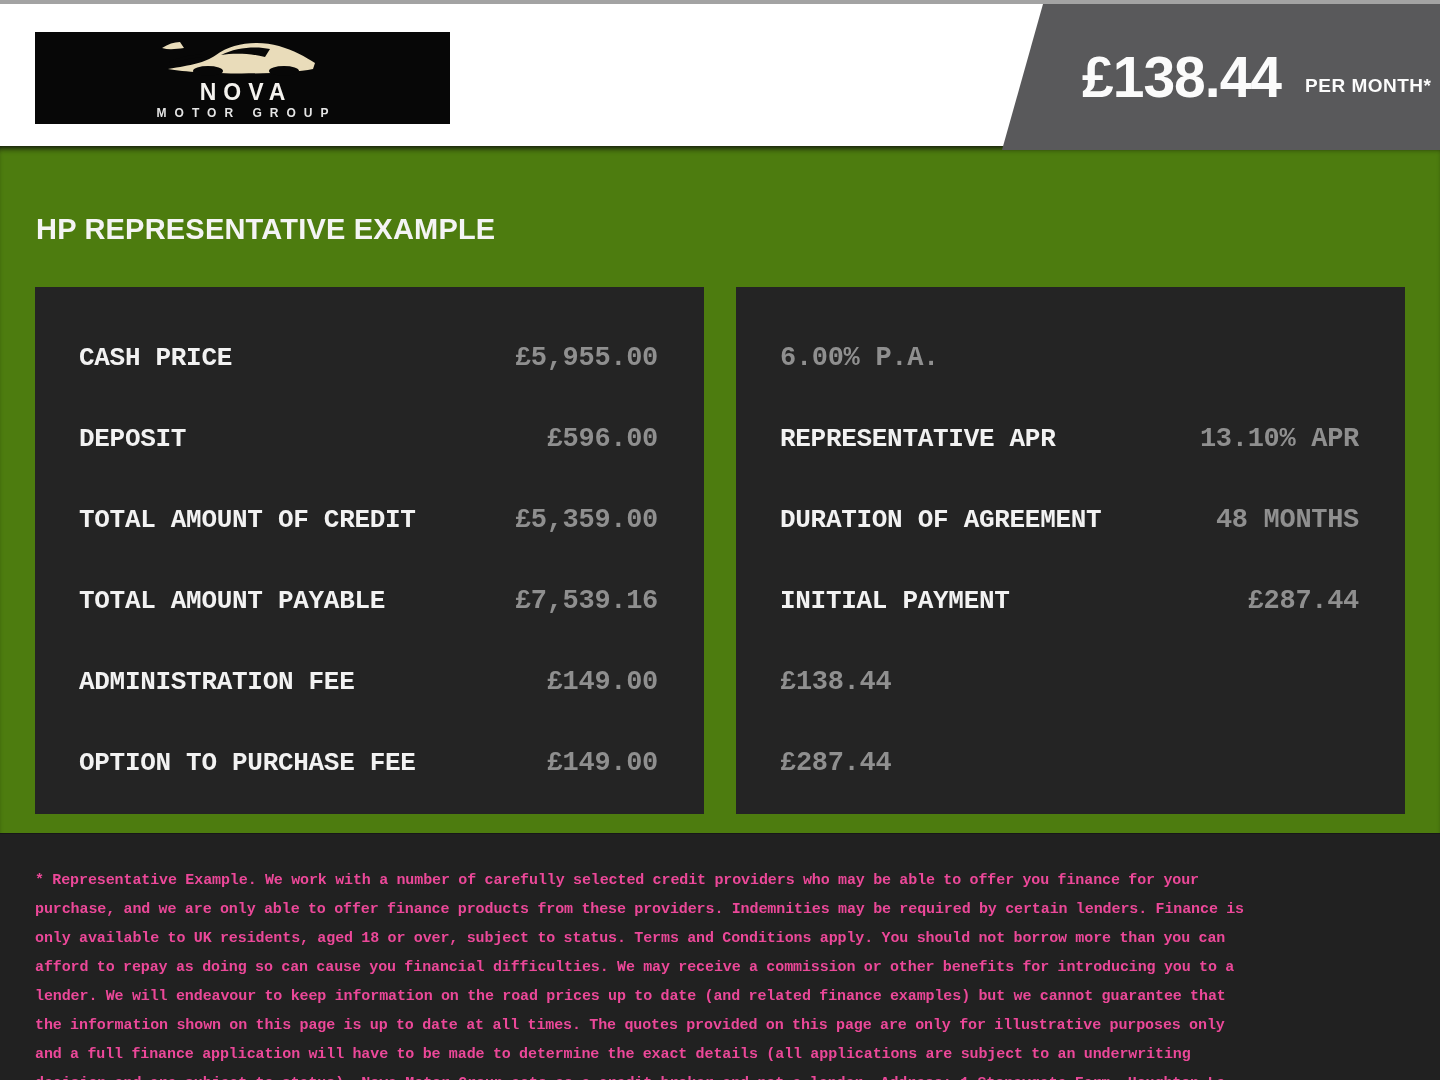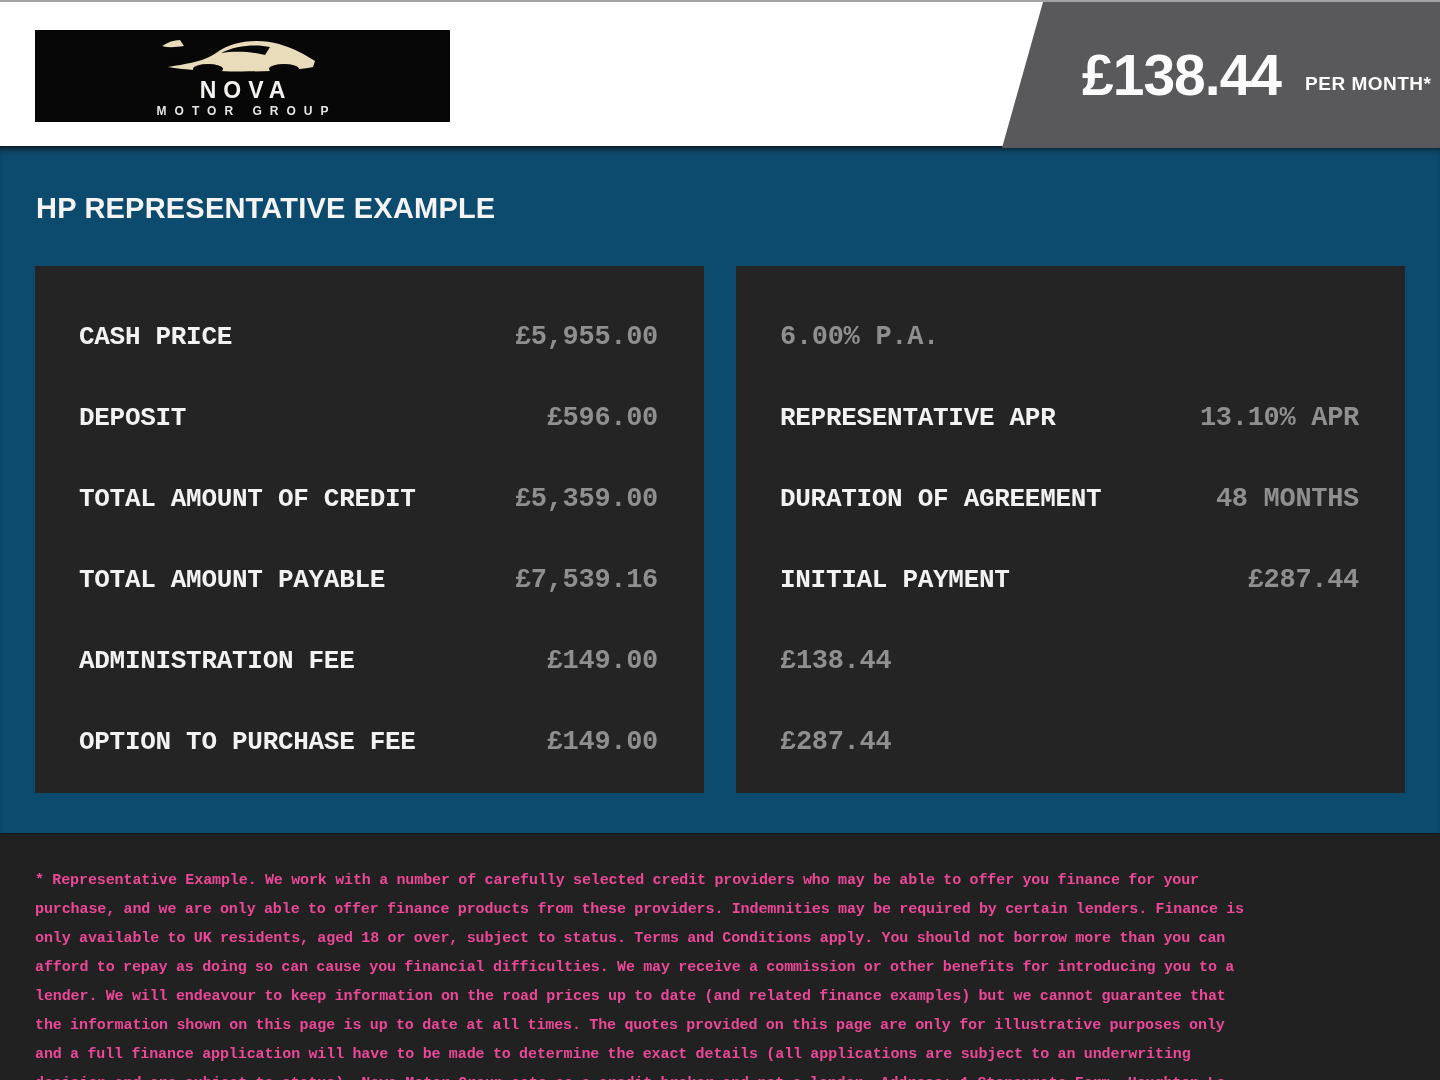--- a/index.html
+++ b/index.html
@@ -8,21 +8,21 @@
     font-family: "Liberation Sans", sans-serif;
     background: #1b1b1b;
   }
 
   
   .header {
     position: relative;
     width: 1440px;
     height: 146px;
     background: #ffffff;
-    border-top: 2px solid #a3a3a3;
+    border-top: 4px solid #a3a3a3;
   }
   .logo-box {
     position: absolute;
     left: 35px;
     top: 28px;
     width: 415px;
     height: 92px;
     background: #070707;
     display: flex;
     flex-direction: column;
@@ -71,23 +71,23 @@
     font-weight: bold;
     letter-spacing: 0.5px;
     margin-left: 24px;
     margin-top: 17px;
   }
 
   
   .main {
     width: 1440px;
     height: 687px;
-    background: #0c4a6e;
+    background: #4d7c0f;
     box-shadow: inset 0 6px 6px -4px #0c0c0c;
-    padding-top: 46px;
+    padding-top: 67px;
   }
   .page-title {
     color: #f4f4f4;
     font-size: 29px;
     font-weight: bold;
     letter-spacing: 0.2px;
     margin-left: 36px;
     line-height: 32px;
   }
   .panels {

